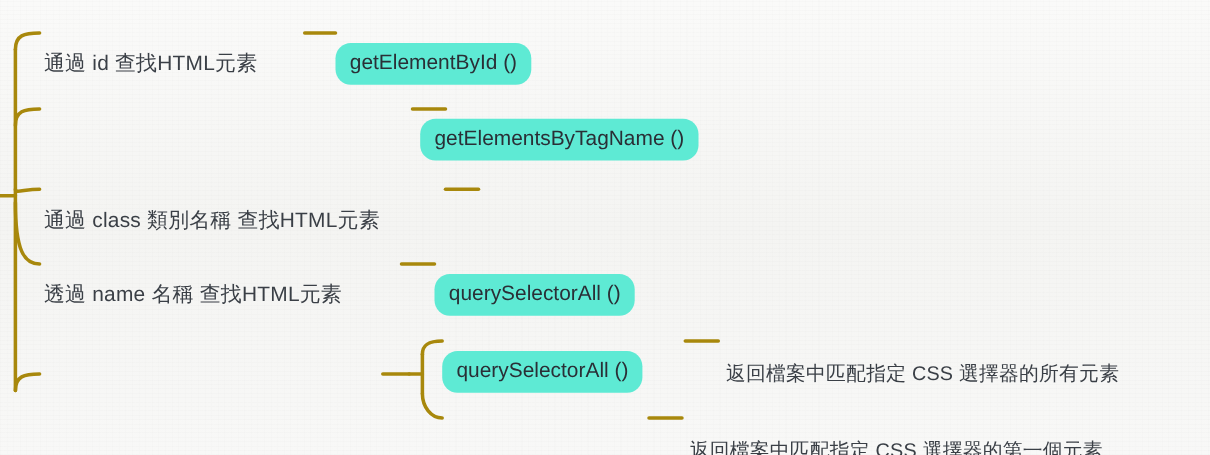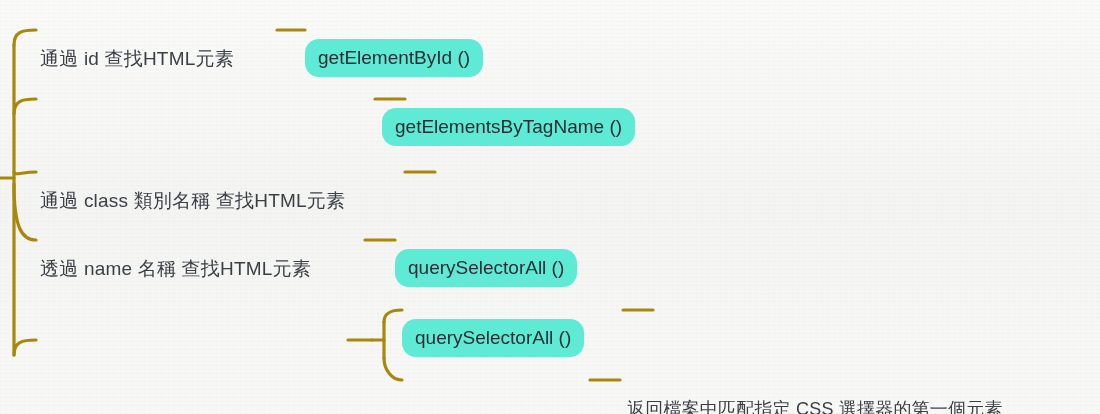--- a/index.html
+++ b/index.html
@@ -96,16 +96,17 @@
 
   <div class="node branch-label" style="left:40px;top:231px;">透過 name 名稱 查找HTML元素</div>
   <div class="node" style="left:395px;top:221px;">
     <span class="chip">querySelectorAll ()</span>
   </div>
 
 
   <div class="node" style="left:402px;top:291px;">
     <span class="chip">querySelectorAll ()</span>
   </div>
+  <div class="node desc-label" style="left:660px;top:302px;">返回檔案中匹配指定 CSS 選擇器的所有元素</div>
 
   <div class="node desc-label" style="left:627px;top:372px;text-align:center;">返回檔案中匹配指定 CSS 選擇器的第一個元素</div>
 
 </div>
 
 </body></html>

